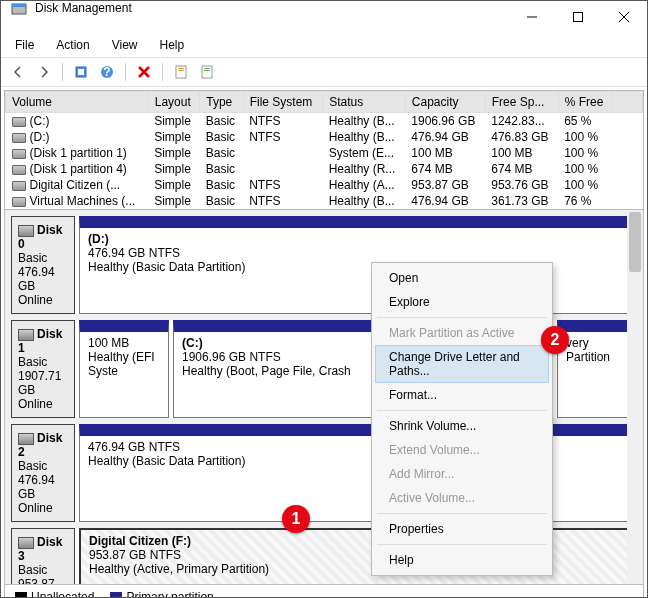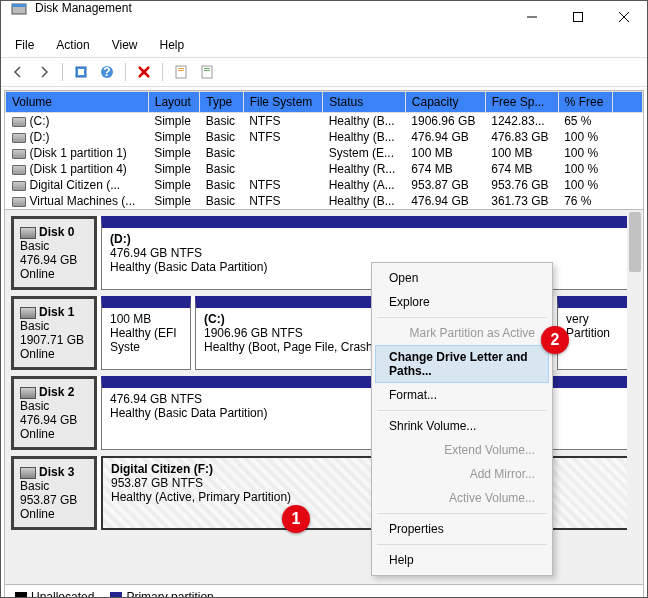--- a/index.html
+++ b/index.html
@@ -15,42 +15,42 @@
 .menubar { display: flex; padding: 2px 6px; gap: 6px; }
 .menu-item { padding: 3px 8px; }
 
 .toolbar { display: flex; align-items: center; padding: 3px 6px; gap: 4px; border-top: 1px solid #e0e0e0; border-bottom: 1px solid #e0e0e0; }
 .tool-btn { width: 22px; height: 22px; display: flex; align-items: center; justify-content: center; border: 1px solid transparent; }
 .tool-sep { width: 1px; height: 18px; background: #ccc; margin: 0 3px; }
 
 .content { border: 1px solid #bbb; margin: 3px; height: 520px; display: flex; flex-direction: column; }
 
 .vol-table { width: 100%; border-collapse: collapse; }
-.vol-table th { text-align: left; font-weight: normal; padding: 3px 6px; border: 1px solid #ddd; background: #3b82f6; font-size: 12px; }
+.vol-table th { text-align: left; font-weight: normal; padding: 3px 6px; border: 1px solid #ddd; background: #e5e5e5; font-size: 12px; }
 .vol-table td { padding: 1px 6px; font-size: 12px; white-space: nowrap; }
 .vol-icon { display: inline-block; width: 14px; height: 10px; background: linear-gradient(#ccc,#999); border: 1px solid #666; margin-right: 4px; vertical-align: middle; border-radius: 1px; }
 
 .disk-area { flex: 1; overflow-y: auto; background: #f0f0f0; border-top: 1px solid #bbb; position: relative; }
 .disk-row { display: flex; margin: 6px; background: #fff; }
-.disk-label { width: 86px; background: #eaeaea; border: 3px solid #404040; padding: 6px; font-size: 11px; }
+.disk-label { width: 64px; background: #eaeaea; border: 1px solid #404040; padding: 6px; font-size: 11px; }
 .disk-label .disk-icon { display: inline-block; width: 16px; height: 12px; background: linear-gradient(#ccc,#888); border: 1px solid #555; margin-right: 3px; vertical-align: middle; }
 .disk-label .disk-name { font-weight: bold; }
 .disk-parts { flex: 1; display: flex; gap: 4px; padding: 0 0 0 4px; }
 .part { border: 1px solid #777; position: relative; padding: 16px 8px 6px 8px; font-size: 11px; background: #fff; }
 .part.primary { border-top: 12px solid #24248f; padding-top: 4px; }
 .part-name { font-weight: bold; }
 .part.selected { background: repeating-linear-gradient(45deg, #f8f8f8, #f8f8f8 4px, #eee 4px, #eee 8px); border: 2px solid #333; }
 
 .legend { padding: 5px 10px; border-top: 1px solid #bbb; background: #fff; display: flex; gap: 16px; font-size: 12px; }
 .legend-box { display: inline-block; width: 12px; height: 12px; vertical-align: middle; margin-right: 4px; }
 
 .context-menu { position: absolute; background: #f6f6f6; border: 1px solid #bbb; box-shadow: 3px 3px 6px rgba(0,0,0,0.2); padding: 3px; width: 182px; z-index: 100; }
 .ctx-item { padding: 5px 14px; font-size: 12px; }
-.ctx-item.disabled { color: #999; text-align: right; }
-.ctx-item.hover { background: #d8e6f2; border: 1px solid #aecff7; padding: 4px 13px; font-weight: bold; }
+.ctx-item.disabled { color: #999; }
+.ctx-item.hover { background: #d8e6f2; border: 1px solid #aecff7; padding: 4px 13px; }
 .ctx-sep { height: 1px; background: #ddd; margin: 3px 2px; }
 
 .badge { position: absolute; width: 28px; height: 28px; border-radius: 50%; background: #e30613; color: #fff; font-weight: bold; font-size: 16px; display: flex; align-items: center; justify-content: center; z-index: 200; box-shadow: 0 1px 3px rgba(0,0,0,0.4); }
 
 .scrollbar-v { position: absolute; right: 0; top: 0; width: 16px; height: 100%; background: #f0f0f0; }
 .scrollbar-thumb { position: absolute; right: 2px; top: 2px; width: 12px; height: 60px; background: #c2c2c2; border-radius: 2px; }
 </style>
 </head>
 <body>
 

